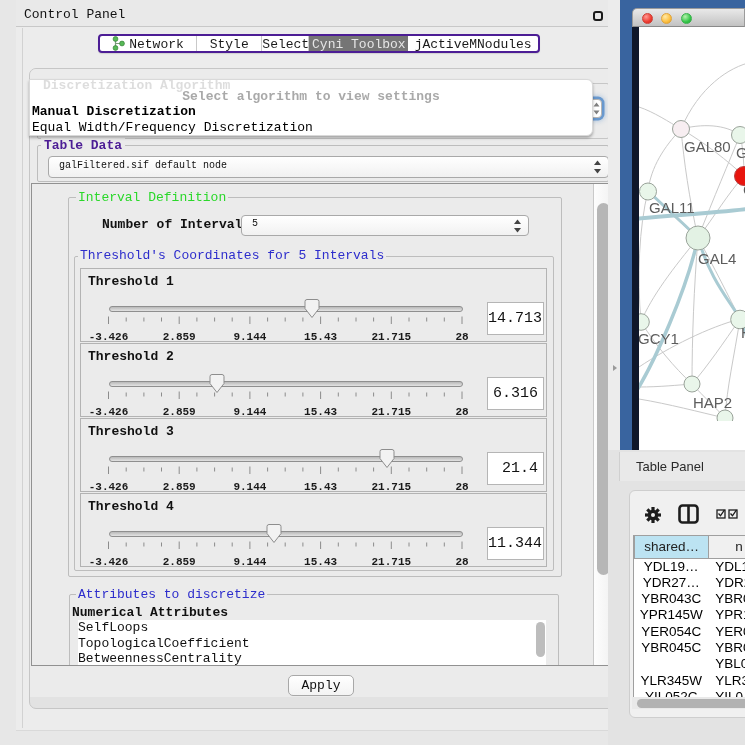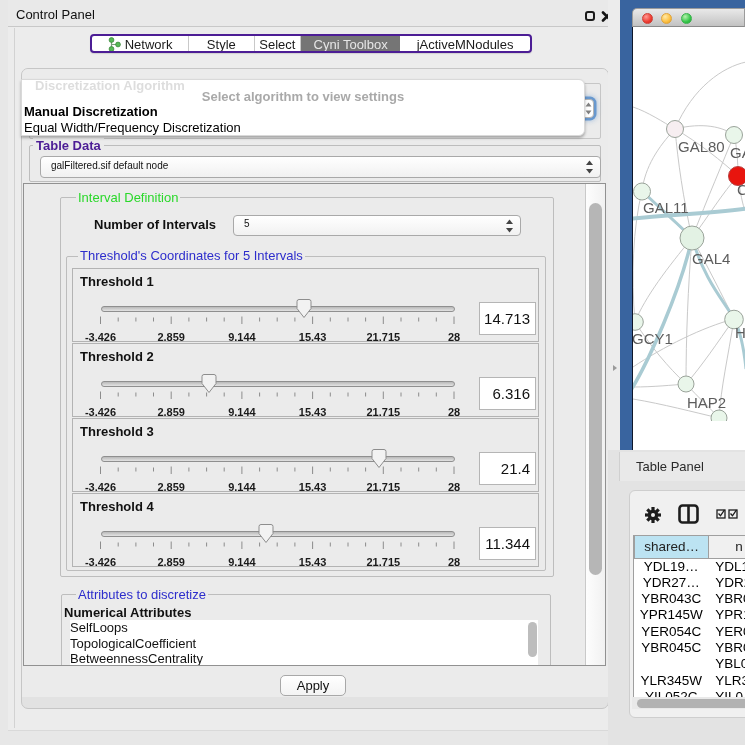--- a/index.html
+++ b/index.html
@@ -2,41 +2,41 @@
 <html><head>
 <meta charset="utf-8">
 <style>
 * { margin:0; padding:0; box-sizing:border-box; }
 html,body { width:745px; height:745px; overflow:hidden; }
 body { font-family:"Liberation Sans", sans-serif; background:#e7e7e7; position:relative; }
 #page { position:absolute; left:0; top:0; width:745px; height:745px; overflow:hidden; }
 .abs { position:absolute; }
 
 
-#cp { position:absolute; left:8px; top:0; width:608px; height:731px; background:#ececec; border-right:1px solid #d6d6d6; border-bottom:1px solid #d9d9d9; border-radius:0 0 6px 0; }
+#cp { position:absolute; left:16px; top:0; width:608px; height:731px; background:#ececec; border-right:1px solid #d6d6d6; border-bottom:1px solid #d9d9d9; border-radius:0 0 6px 0;font-family:Liberation Mono, monospace; }
 #cp-title { position:absolute; left:0; top:0; width:608px; height:27px; background:#e9e9e9; border-bottom:1px solid #c8c8c8; }
 #cp-title span { position:absolute; left:8px; top:7px; font-size:13px; color:#111; }
 #btn-float { position:absolute; left:577px; top:11px; width:10px; height:10px; border:2px solid #1b1b1b; border-radius:3px; }
 
 
 
 .seg-bar { position:absolute; background:#fff; border:2px solid #4c1d95; border-radius:4px; box-shadow:0 1px 1px rgba(0,0,0,.12); display:flex; overflow:hidden; }
 .seg { font-size:13px; color:#1a1a1a; text-align:center; line-height:18px; white-space:nowrap; }
 .seg.sel { background:#757575; color:#e6e6e6; }
 .seg + .seg { border-left:1px solid #c9c9c9; }
 .seg.sel + .seg, .seg.presel { border-left:none; }
 
 
 #outer { position:absolute; left:0; top:0; width:608px; height:731px; }
 #panelB { position:absolute; left:13px; top:68px; width:588px; height:641px; background:#e2e2e2; border:1px solid #c6c6c6; border-radius:7px; }
 #panelC { position:absolute; left:14px; top:69px; width:586px; height:628px; background:#ebebeb; border-radius:6px 6px 0 0; }
 #leftline { position:absolute; left:6px; top:28px; width:1px; height:700px; background:#d2d2d2; }
 
 .grouplab { position:absolute; font-size:13px; font-weight:bold; }
-.grouplab.plain { font-weight:normal;margin-left:8px; }
+.grouplab.plain { font-weight:normal; }
 .groupbox { position:absolute; border:1px solid #bdbdbd; border-radius:2px; }
 
 
 .combo { position:absolute; background:linear-gradient(#ffffff,#f1f1f1); border:1px solid #a9a9a9; border-radius:4px; font-size:10px; color:#111; }
 .combo .txt { position:absolute; left:10px; top:3px; }
 .combo .arr { position:absolute; right:6px; top:2px; width:9px; }
 .combo .arr svg { display:block; }
 
 
 #scrollpane { position:absolute; left:15px; top:183px; width:583px; height:483px; border:1px solid #919191; background:#ebebeb; overflow:hidden; }
@@ -64,21 +64,21 @@
 
 #popup { position:absolute; left:13px; top:79px; width:564px; height:57px; background:#fff; border:1px solid #d9d9d9; border-radius:0 6px 6px 0; box-shadow:0 2px 3px rgba(0,0,0,.3); }
 #popup .r1 { position:absolute; left:0; top:9px; width:100%; text-align:center; font-size:13px; font-weight:bold; color:#a9a9a9; }
 #popup .r2 { position:absolute; left:2px; top:24px; font-size:13px; font-weight:bold; color:#000; }
 #popup .r3 { position:absolute; left:2px; top:40px; font-size:13px; color:#000; }
 
 
 #netarea { position:absolute; left:620px; top:0; width:125px; height:450px; background:#39649f; }
 #mactitle { position:absolute; left:12px; top:8px; width:113px; height:19px; background:linear-gradient(#e9e9e9,#c2c2c2); border:1px solid #9b9b9b; border-bottom-color:#8a8a8a; border-radius:5px 0 0 0; }
 .light { position:absolute; top:4px; width:11px; height:11px; border-radius:50%; }
-#canvas { position:absolute; left:12px; top:27px; width:113px; height:485px; background:#fff; overflow:hidden; border-left:1px solid #0f172a; }
+#canvas { position:absolute; left:12px; top:27px; width:113px; height:485px; background:#fff; overflow:hidden; border-left:7px solid #0f172a; }
 
 #tablearea { position:absolute; left:608px; top:450px; width:137px; height:295px; background:#e3e3e3; }
 #tp-band { position:absolute; left:11px; top:2px; width:126px; height:29px; background:#e9e9e9; border-left:1px solid #d0d0d0; }
 #tp-band span { position:absolute; left:16px; top:7px; font-size:13px; color:#2b2b2b; }
 #tp-panel { position:absolute; left:21px; top:40px; width:130px; height:228px; background:#f0f0f0; border:1px solid #cecece; border-radius:6px; }
 #ttable { position:absolute; left:25px; top:85px; width:120px; height:162px; overflow:hidden; font-size:13px; color:#000; border-left:1px solid #9f9f9f; }
 .hrow { display:flex; height:23.5px; }
 .hcell { border:1px solid #9f9f9f; border-right:none; font-size:13.5px; color:#222; text-align:center; line-height:21px; }
 .trow { display:flex; height:16.3px; background:#fff; }
 .tcell { font-size:13.5px; line-height:16.3px; text-align:center; white-space:nowrap; overflow:hidden; }

